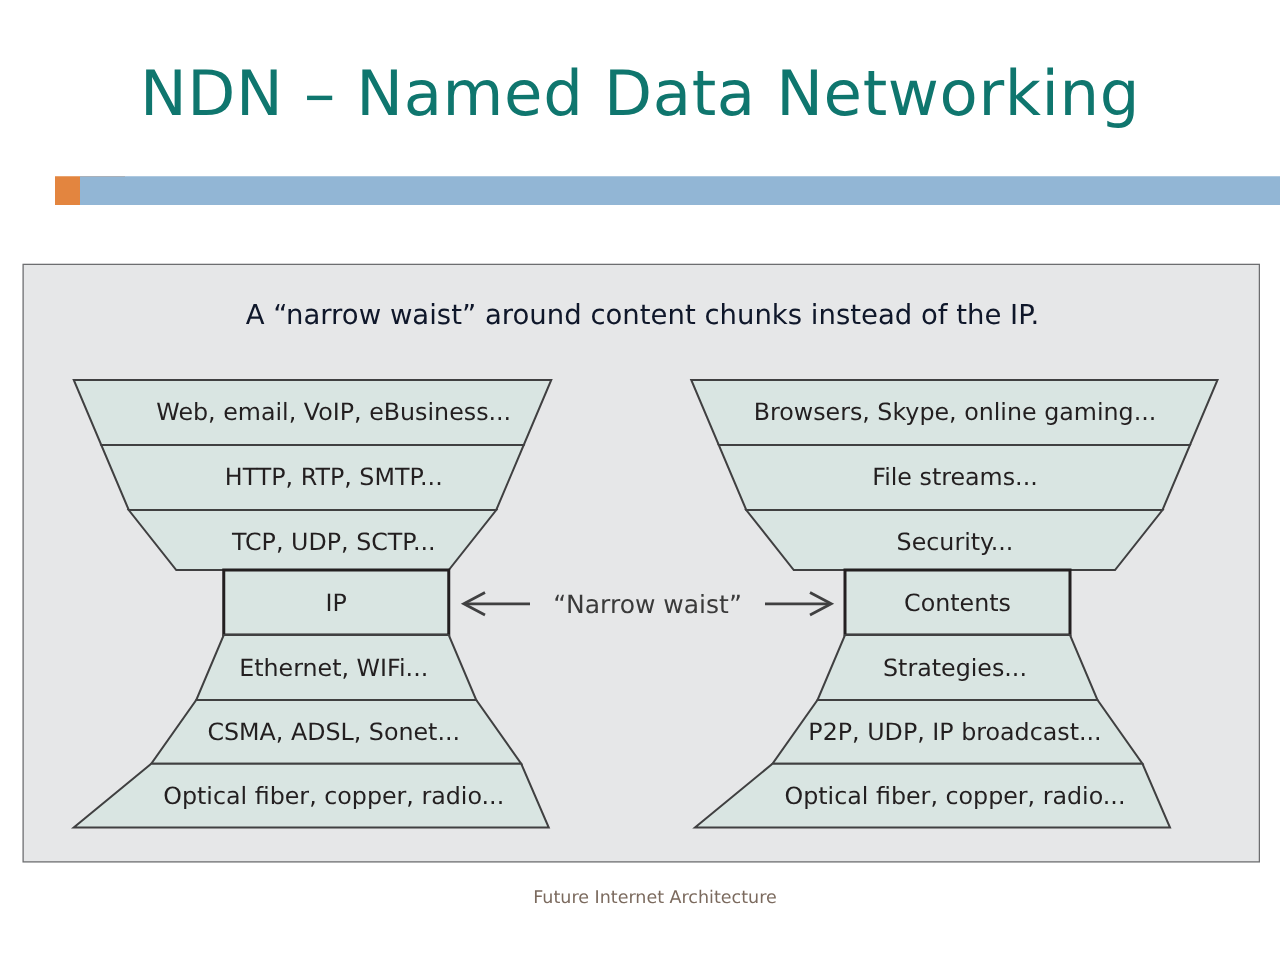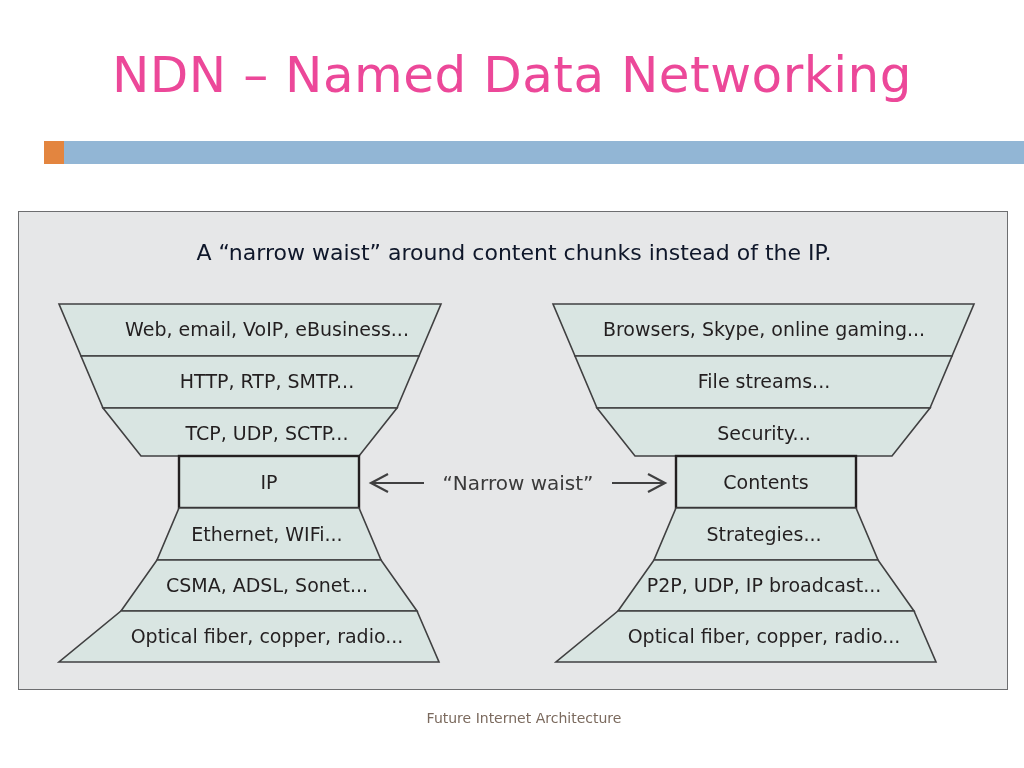--- a/index.html
+++ b/index.html
@@ -19,21 +19,21 @@
   
   .slide-title {
     position: absolute;
     left: 0;
     top: 46px;
     width: 1024px;
     text-align: center;
     font-size: 50px;
     font-weight: 400;
     letter-spacing: 0.5px;
-    color: #ec4899;
+    color: #0f766e;
     font-family: "DejaVu Sans", sans-serif;
     white-space: nowrap;
   }
 
   
   .accent-bar {
     position: absolute;
     left: 0;
     top: 141px;
     width: 1024px;

